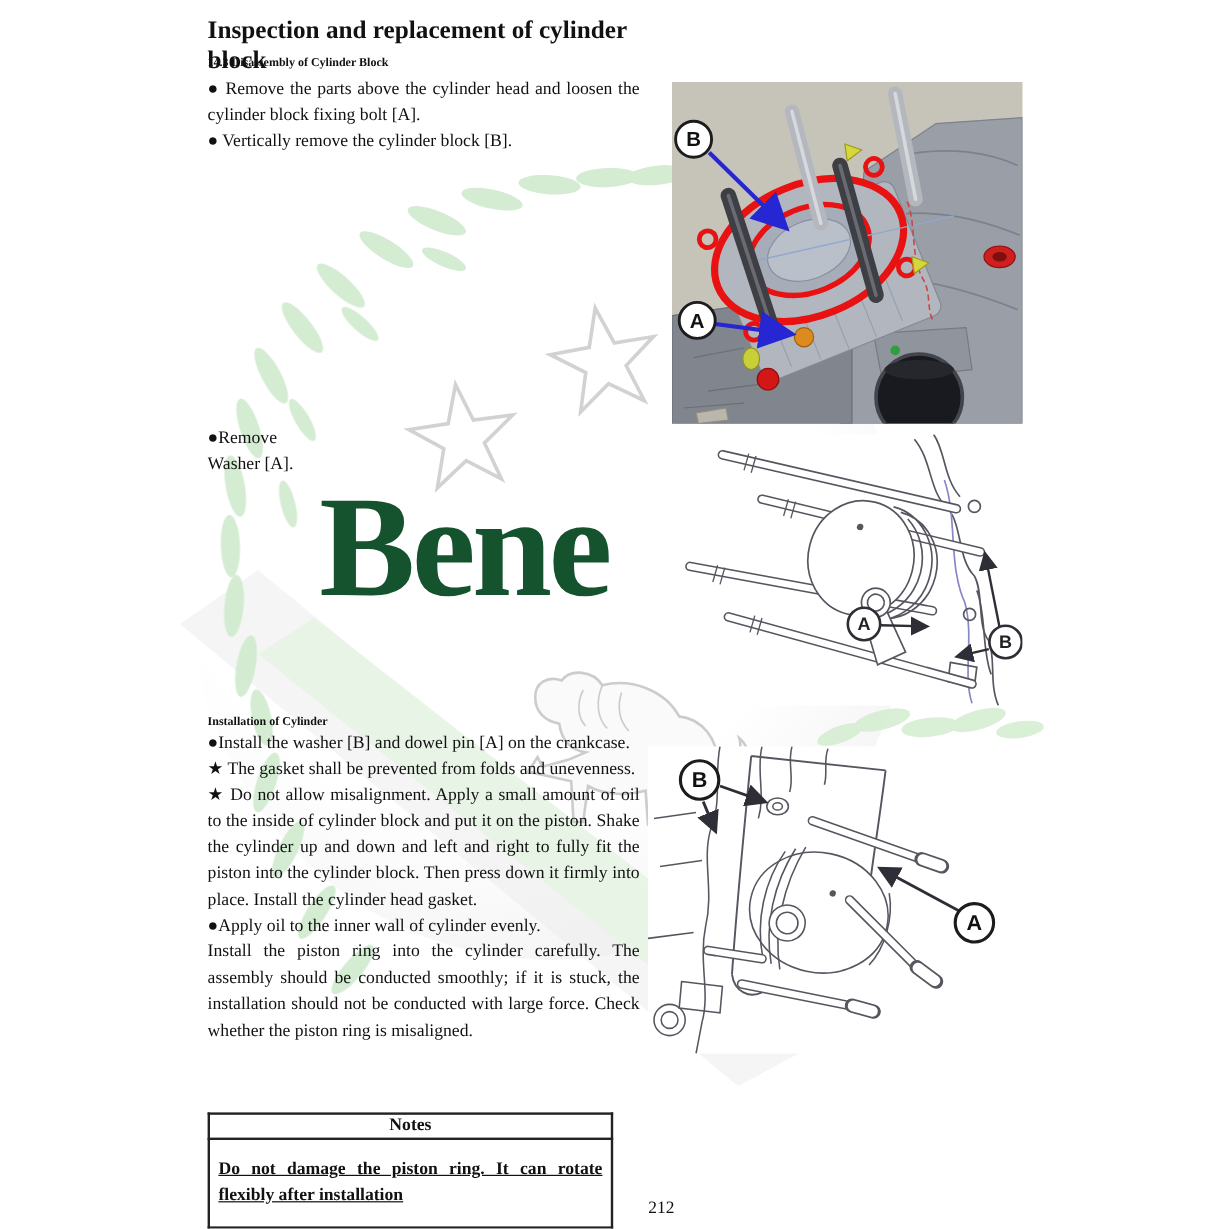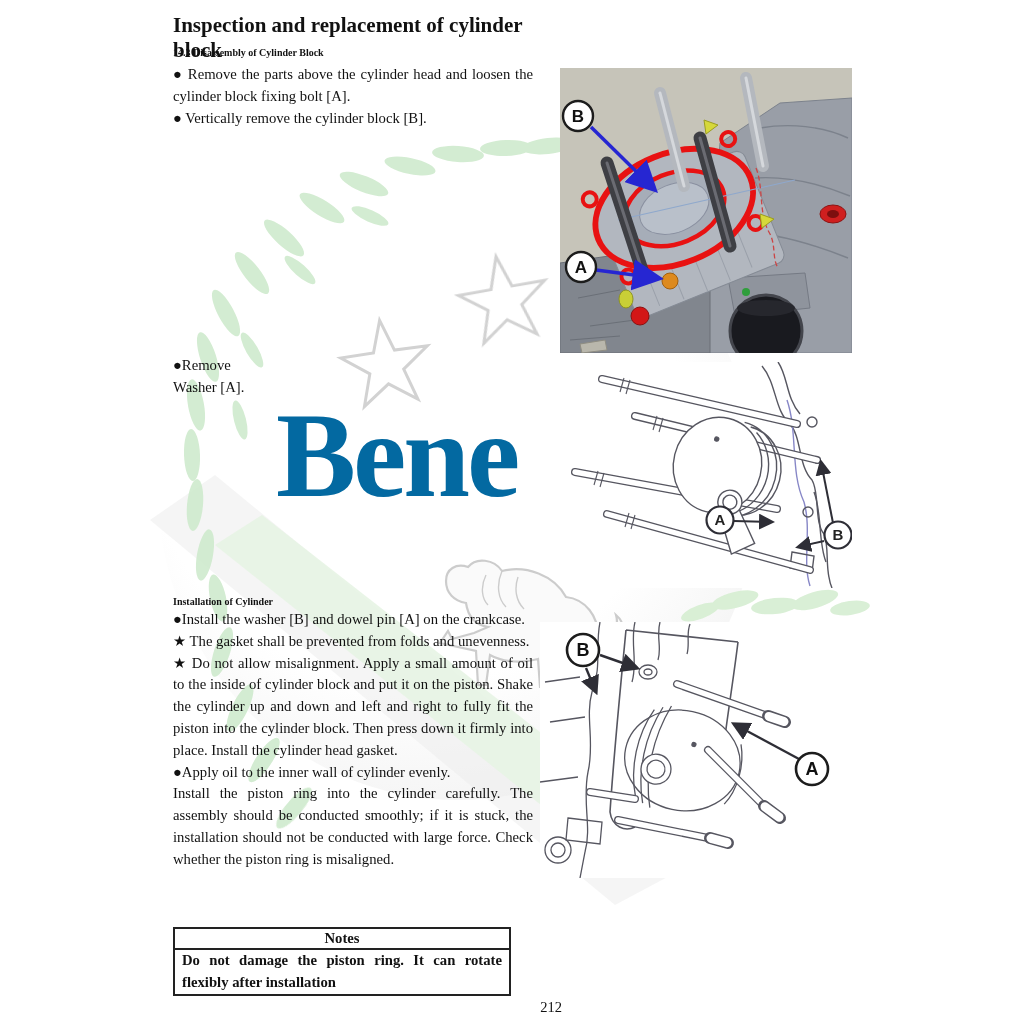--- a/index.html
+++ b/index.html
@@ -3,34 +3,34 @@
 <meta charset="utf-8">
 <style>
   html,body{margin:0;padding:0;background:#ffffff;}
   .page{position:relative;width:1024px;height:1024px;background:#fff;overflow:hidden;
         font-family:"Liberation Serif", serif;color:#111;}
   
   .wm{position:absolute;z-index:0;}
   .wm-sphere{left:158px;top:178px;width:600px;height:622px;border-radius:50%;
     background:radial-gradient(circle at 42% 38%, #ffffff 52%, #f6f6f6 72%, #e9e9e9 94%, #f1f1f1 100%);
     opacity:.95;}
-  .wm-brand{left:276px;top:396px;font-weight:bold;font-size:120px;line-height:120px;
-    color:#0369a1;letter-spacing:-3px;white-space:nowrap;}
+  .wm-brand{left:266px;top:396px;font-weight:bold;font-size:120px;line-height:120px;
+    color:#14532d;letter-spacing:-3px;white-space:nowrap;}
   
   .txt{position:absolute;left:173px;width:360px;z-index:2;}
   .title{top:13px;font-size:21px;font-weight:bold;width:400px;}
   .h2{font-size:10px;font-weight:bold;margin:0 0 6px 0;}
   .para{font-size:14.7px;line-height:21.8px;text-align:justify;margin:0;}
   .lines p{font-size:14.7px;line-height:21.8px;margin:0;}
   
   .notes{position:absolute;left:173px;top:927px;width:338px;z-index:2;
     border-collapse:collapse;}
   .notes td{border:2px solid #222;font-weight:bold;font-size:14.7px;}
   .notes .nh{text-align:center;padding:1px 4px;}
-  .notes .nb{text-align:justify;padding:0 7px;line-height:21.8px;}
+  .notes .nb{text-align:justify;padding:14px 7px;line-height:21.8px;text-decoration:underline;}
   .pagenum{position:absolute;left:462px;top:999px;width:100px;text-align:right;
     font-size:14.5px;z-index:2;}
   
   .fig{position:absolute;z-index:3;}
   .fig1{left:560px;top:68px;width:292px;height:285px;background:#c6c4b9;}
   .fig2{left:562px;top:362px;width:290px;height:226px;background:#ffffff;}
   .fig3{left:540px;top:622px;width:332px;height:256px;background:#ffffff;}
   svg{display:block;}
   .cap{font-family:"Liberation Sans", sans-serif;font-weight:bold;}
 </style>

